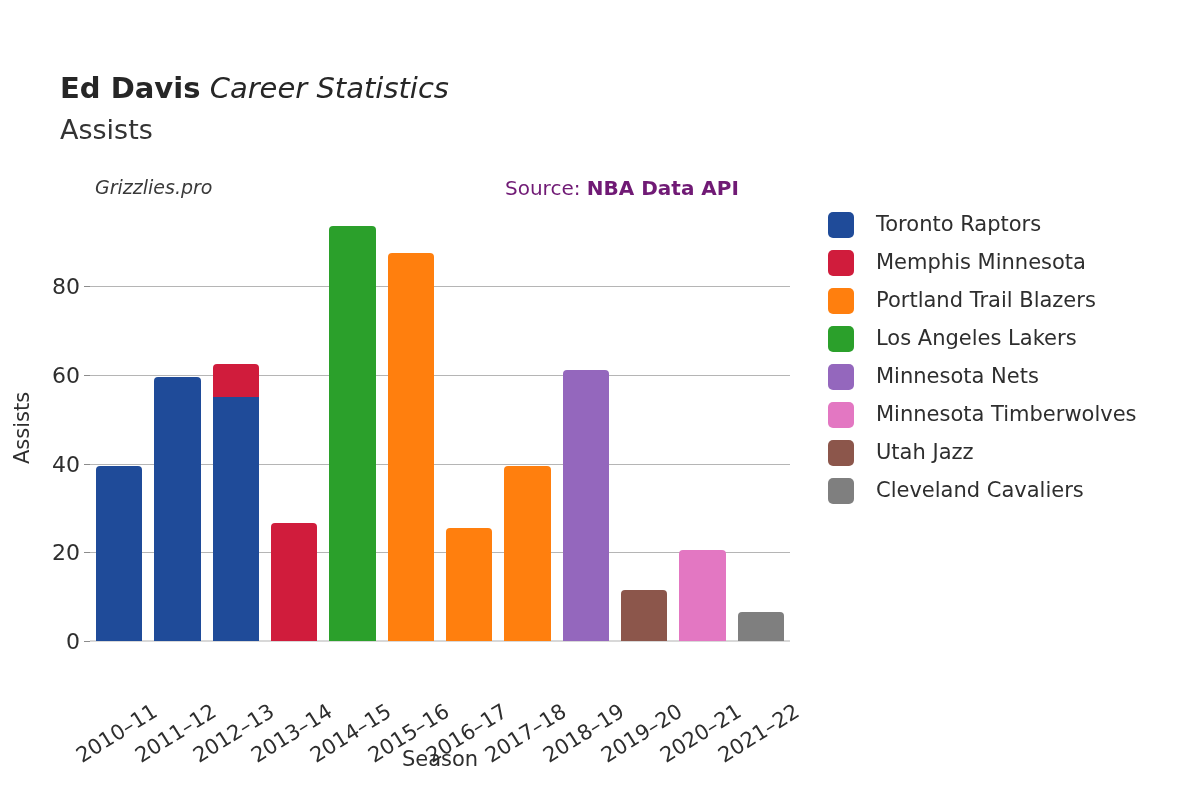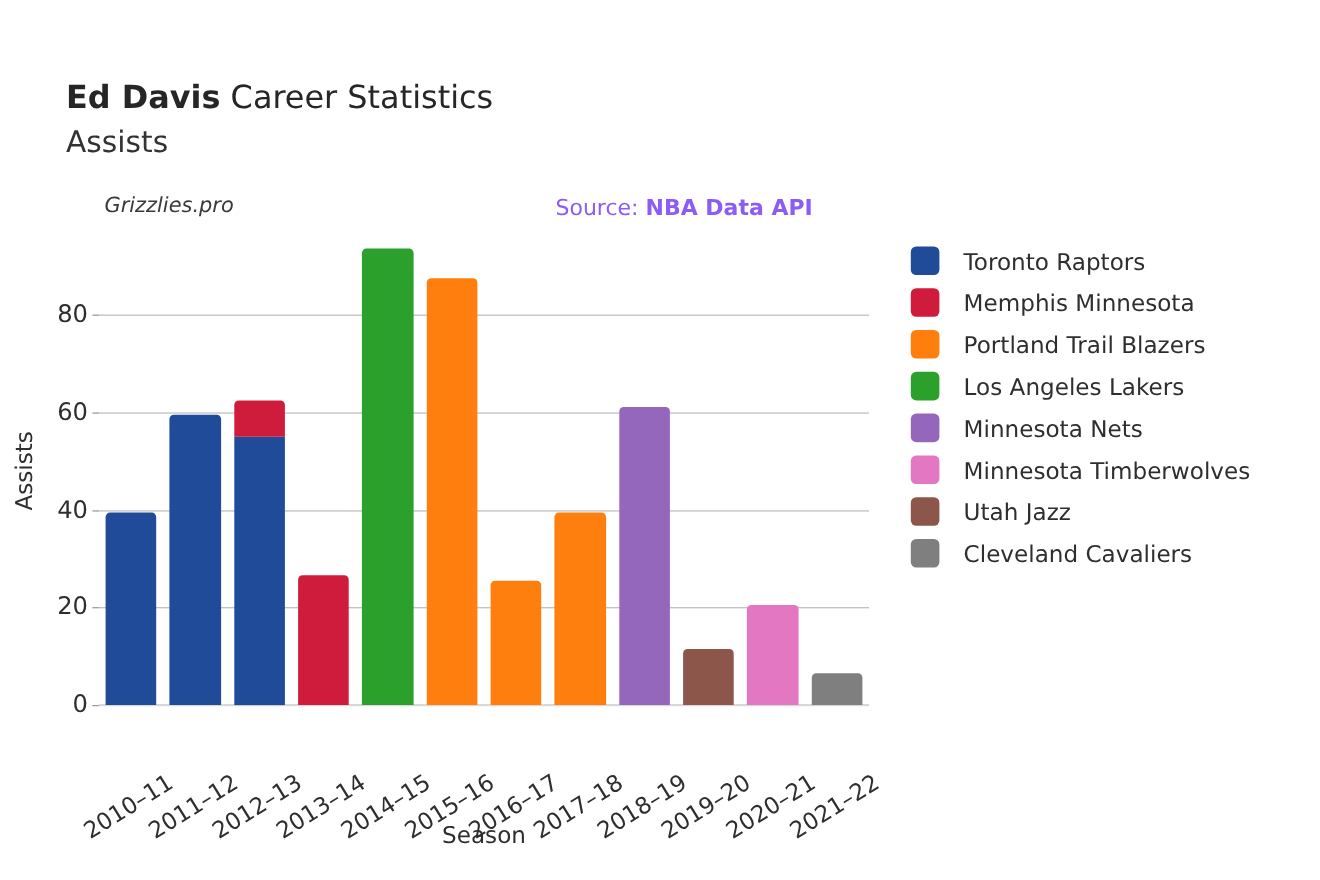--- a/index.html
+++ b/index.html
@@ -27,20 +27,21 @@
     font-size: 29px;
     line-height: 44px;
     color: #262626;
     white-space: nowrap;
   }
   #main-title .bold-name {
     font-weight: bold;
   }
   #main-title .regular-part {
     font-weight: normal;
+    font-style: italic;
   }
   #subtitle {
     font-size: 27px;
     line-height: 40px;
     color: #333333;
     font-weight: normal;
   }
 
   #watermark {
     position: absolute;
@@ -50,21 +51,21 @@
     font-style: italic;
     color: #3a3a3a;
     white-space: nowrap;
   }
 
   #source-note {
     position: absolute;
     left: 505px;
     top: 176px;
     font-size: 20px;
-    color: #8b5cf6;
+    color: #701a75;
     white-space: nowrap;
   }
   #source-note .src-label { font-weight: normal; }
   #source-note .src-value { font-weight: bold; }
 
   
   
   #plot {
     position: absolute;
     left: 90px;
@@ -160,21 +161,21 @@
     width: 390px;
   }
   #legend-title {
     font-size: 23px;
     color: #2e2e2e;
     margin: 0 0 12px 0;
     white-space: nowrap;
   }
   .legend-item {
     display: flex;
-    align-items: flex-end;
+    align-items: flex-start;
     height: 38px;
   }
   .legend-swatch {
     width: 26px;
     height: 26px;
     border-radius: 5px;
     margin-left: 22px;
     margin-right: 22px;
     flex: 0 0 auto;
   }

